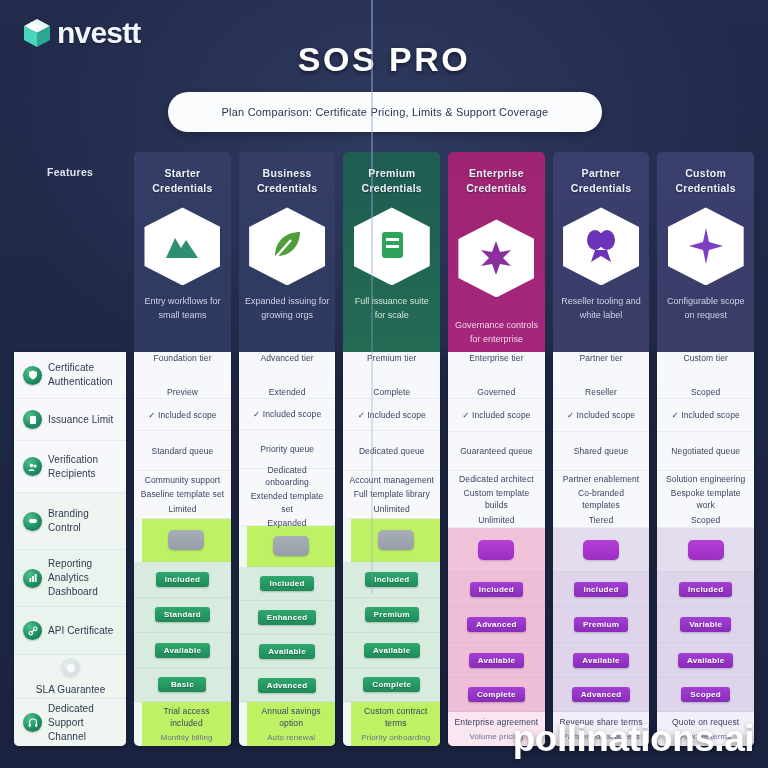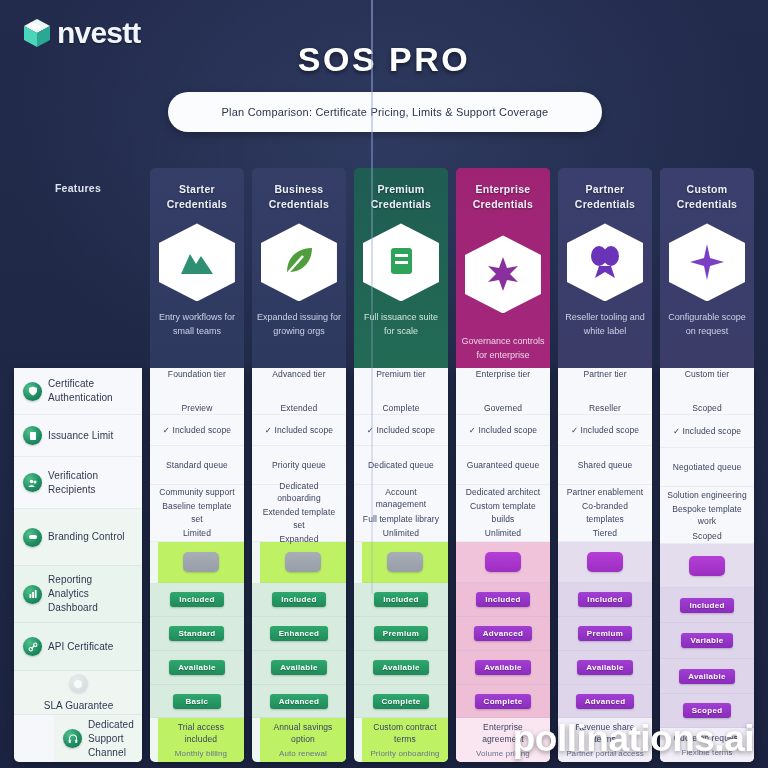--- a/index.html
+++ b/index.html
@@ -79,21 +79,21 @@
     color: #2b3550;
     letter-spacing: 0.2px;
     filter: blur(0.4px);
     white-space: nowrap;
   }
 
   
   .table {
     position: absolute;
     left: 14px;
-    top: 168px;
+    top: 152px;
     width: 740px;
     height: 594px;
     display: flex;
     z-index: 3;
   }
 
   .col {
     position: relative;
     display: flex;
     flex-direction: column;
@@ -215,21 +215,21 @@
   .cell:last-child { border-bottom: none; }
 
   
   .r0 { height: 47px; gap: 21px; }
   .r1 { height: 42px; }
   .r2 { height: 52px; }
   .r3 { height: 57px; }
   .r4 { height: 57px; }
   .r5 { height: 48px; }
   .r6 { height: 44px; flex-direction: column; }
-  .r7 { height: 47px; margin-left: 40px; }
+  .r7 { height: 47px; }
 
   .cell-txt {
     font-size: 8.5px;
     color: #3b4360;
     line-height: 1.45;
     filter: blur(0.4px);
     letter-spacing: 0.1px;
   }
   .cell-txt.dim { color: #6a7290; font-size: 8px; }
 

